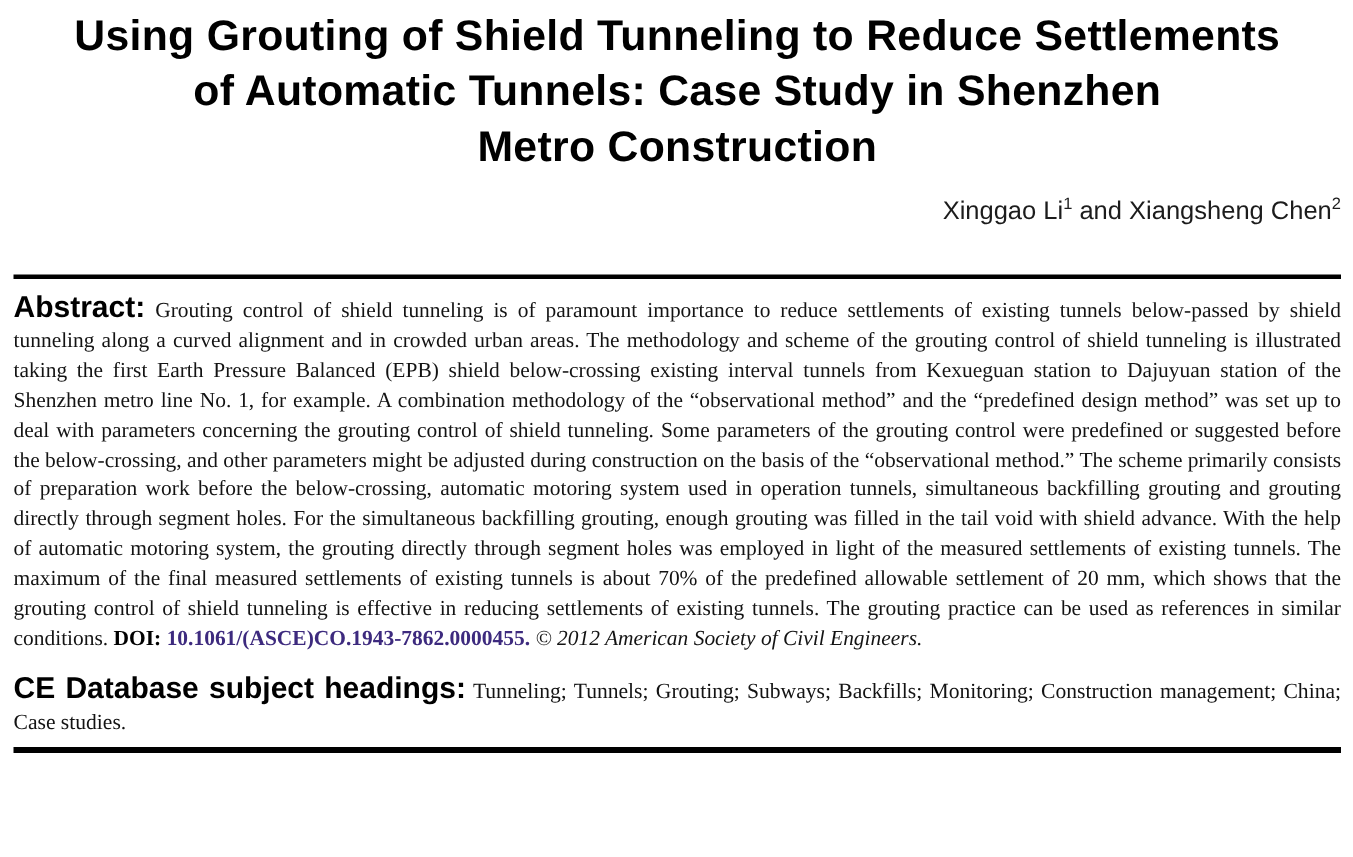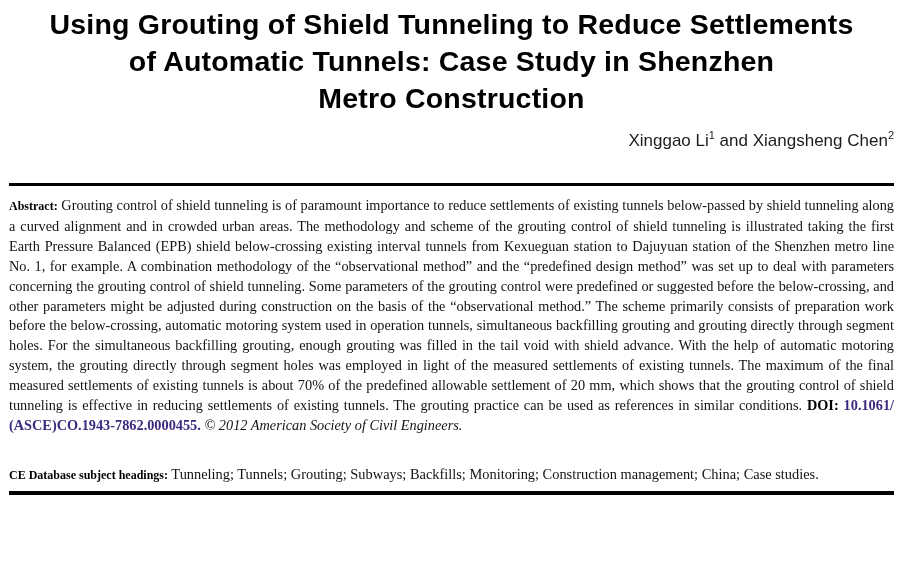--- a/index.html
+++ b/index.html
@@ -52,35 +52,35 @@
   
   .abstract {
     margin: 10px 0 0 0;
     text-align: justify;
     font-family: "Liberation Serif", serif;
     font-size: 14.3px;
     line-height: 19.9px;
     color: #131313;
   }
   .sans-label {
-    font-family: Liberation Serif, serif;
+    font-family: Liberation Sans, sans-serif;
     font-weight: bold;
-    font-size: 12px;
+    font-size: 20px;
     color: #000000;
   }
   .doi-label { font-weight: bold; color: #000000; }
   .doi-link {
     color: var(--color-doi-link, #3d2a7e);
     font-weight: bold;
     text-decoration: none;
     cursor: pointer;
   }
   .copyright { font-style: italic; }
   .headings {
-    margin: 28px 0 0 0;
+    margin: 12px 0 0 0;
     text-align: justify;
     font-family: "Liberation Serif", serif;
     font-size: 14.4px;
     line-height: 21px;
     color: #131313;
   }
   .keywords {
     margin: 7px 0 0 0;
     text-align: justify;
     font-family: "Liberation Serif", serif;

